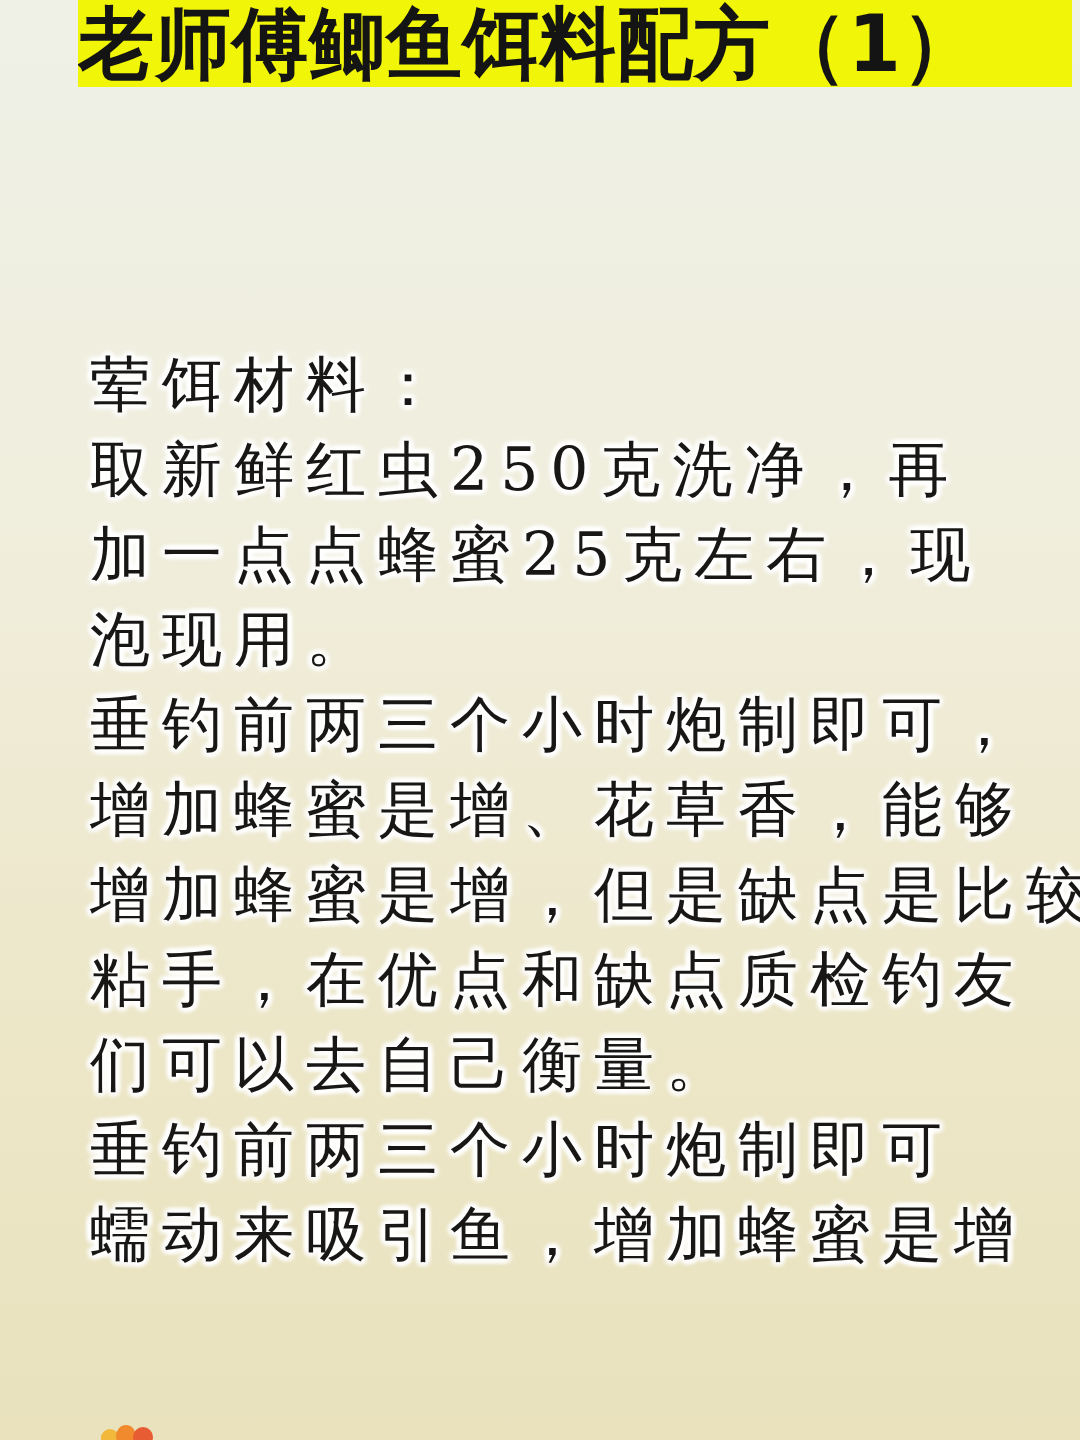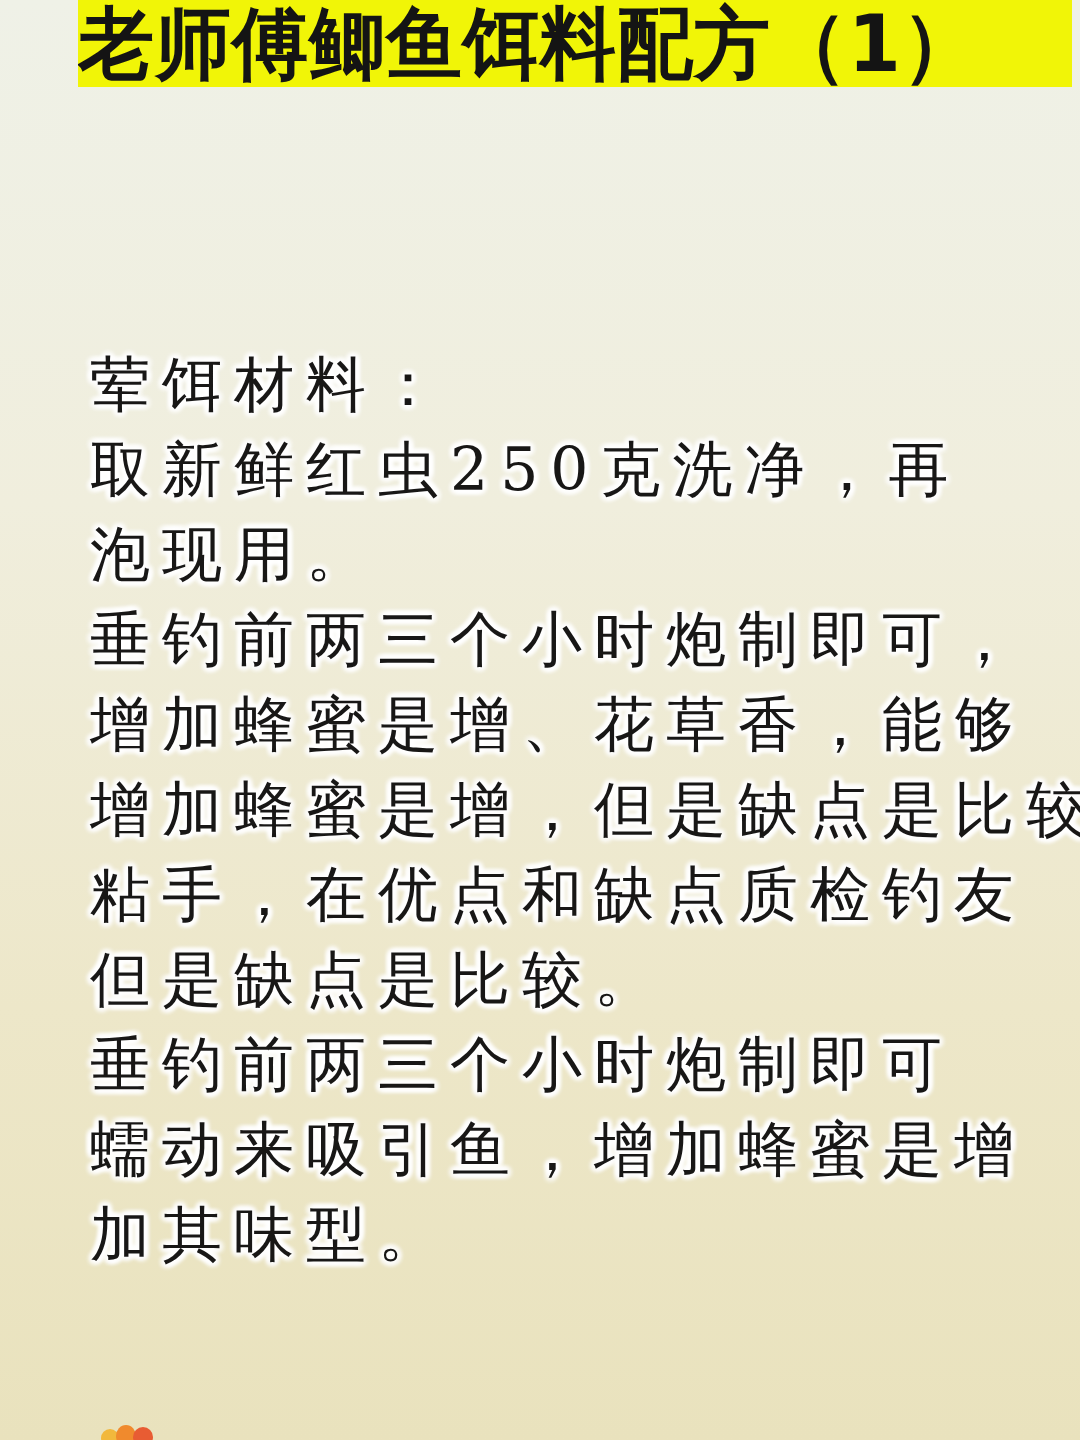--- a/index.html
+++ b/index.html
@@ -103,29 +103,29 @@
 <div class="page">
 
   <header class="banner">
     <span class="banner-text">老师傅鲫鱼饵料配方（1）</span>
   </header>
 
 
   <main class="body-text">
     <div class="line">荤饵材料：</div>
     <div class="line">取新鲜红虫250克洗净，再</div>
+    <div class="line">加一点点蜂蜜25克左右，现</div>
     <div class="line">泡现用。</div>
     <div class="line">垂钓前两三个小时炮制即可，</div>
     <div class="line">增加蜂蜜是增、花草香，能够</div>
     <div class="line">增加蜂蜜是增，但是缺点是比较</div>
     <div class="line">粘手，在优点和缺点质检钓友</div>
-    <div class="line">但是缺点是比较。</div>
+    <div class="line">们可以去自己衡量。</div>
     <div class="line">垂钓前两三个小时炮制即可</div>
     <div class="line">蠕动来吸引鱼，增加蜂蜜是增</div>
-    <div class="line">加其味型。</div>
   </main>
 
   <svg class="flower" width="54" height="16" viewBox="0 0 54 16">
     <circle cx="10" cy="14" r="9" style="fill: var(--flower-left)"></circle>
     <ellipse cx="26" cy="12" rx="10" ry="11" style="fill: var(--flower-mid)"></ellipse>
     <circle cx="43" cy="13" r="10" style="fill: var(--flower-right)"></circle>
   </svg>
 
 </div>
 

